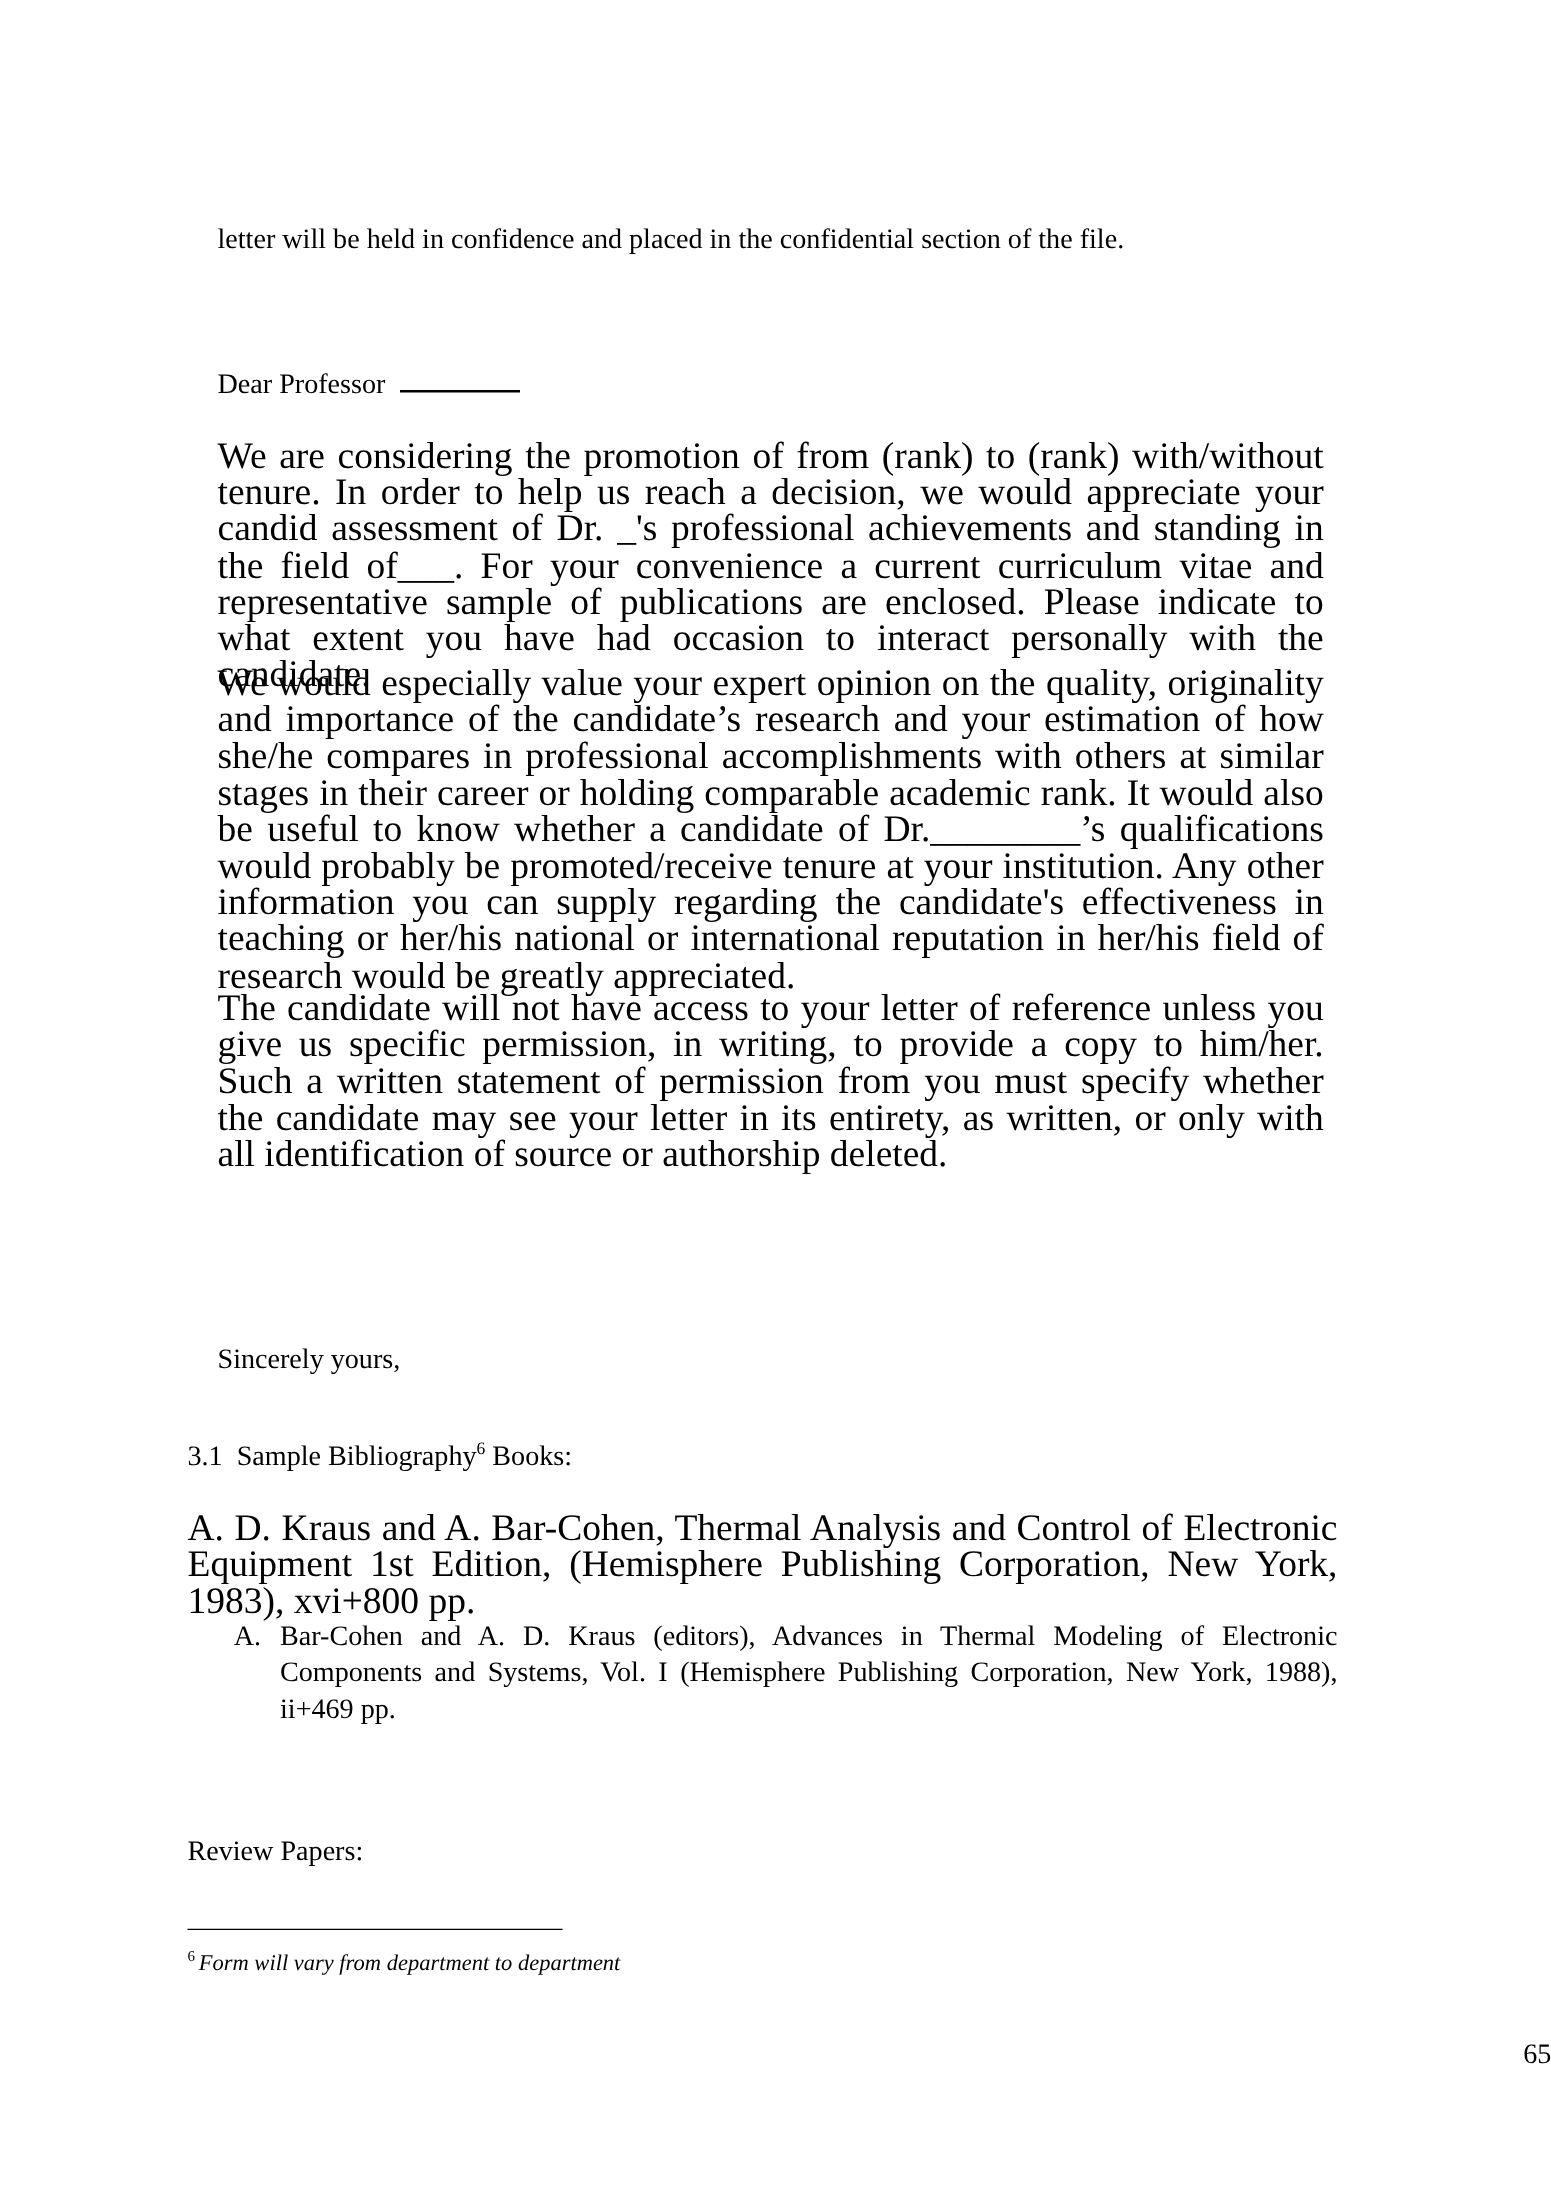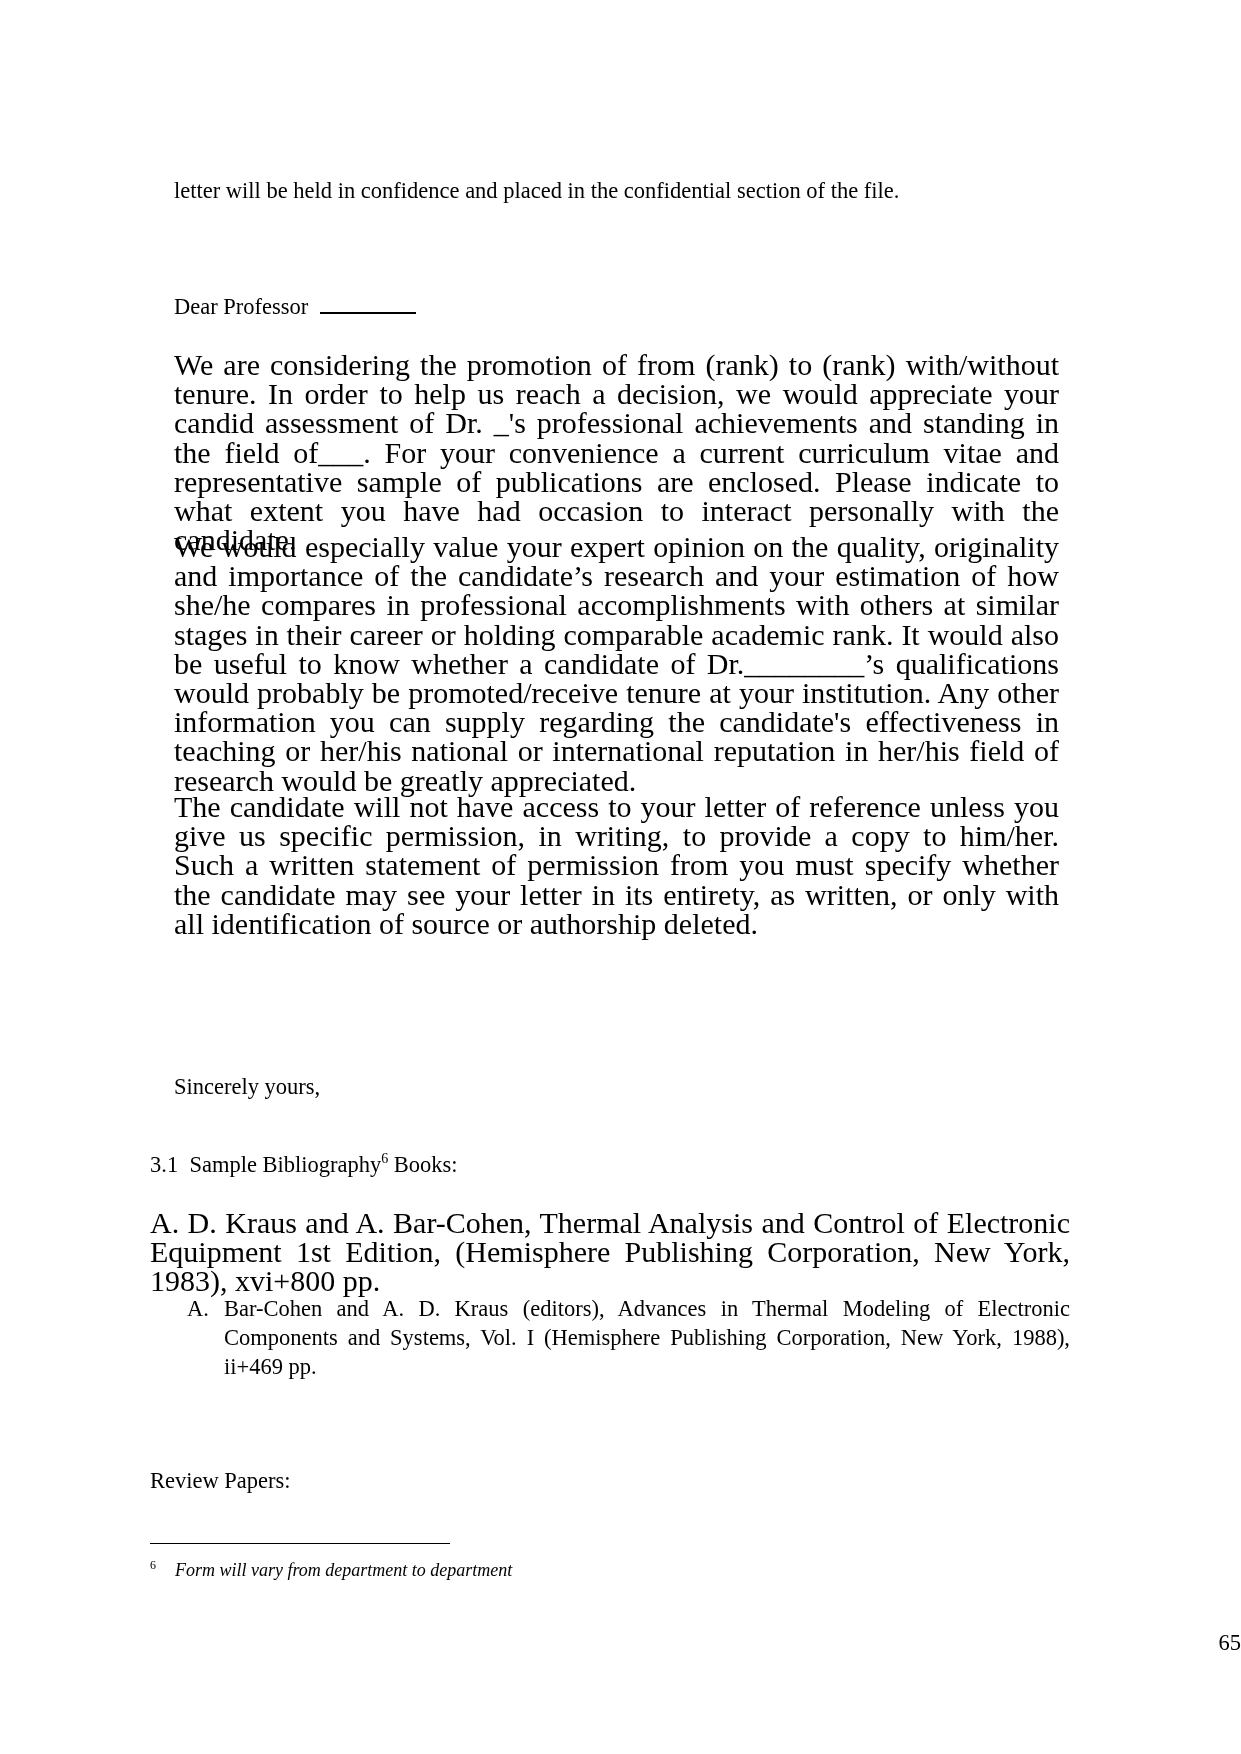--- a/index.html
+++ b/index.html
@@ -65,21 +65,21 @@
       border-top: 1.5px solid #000;
     }
     .footnote {
       position: absolute;
       left: 150px;
       top: 1559px;
       font-size: 18px;
       line-height: 22px;
       white-space: nowrap;
     }
-    .footnote .fn-text { font-style: italic; margin-left: 16px; }
+    .footnote .fn-text { font-style: italic; }
     .footnote sup {
       font-size: 12px;
       vertical-align: 7px;
       line-height: 0;
       font-style: normal;
       margin-right: 3px;
     }
     .page-number {
       position: absolute;
       left: 0;

